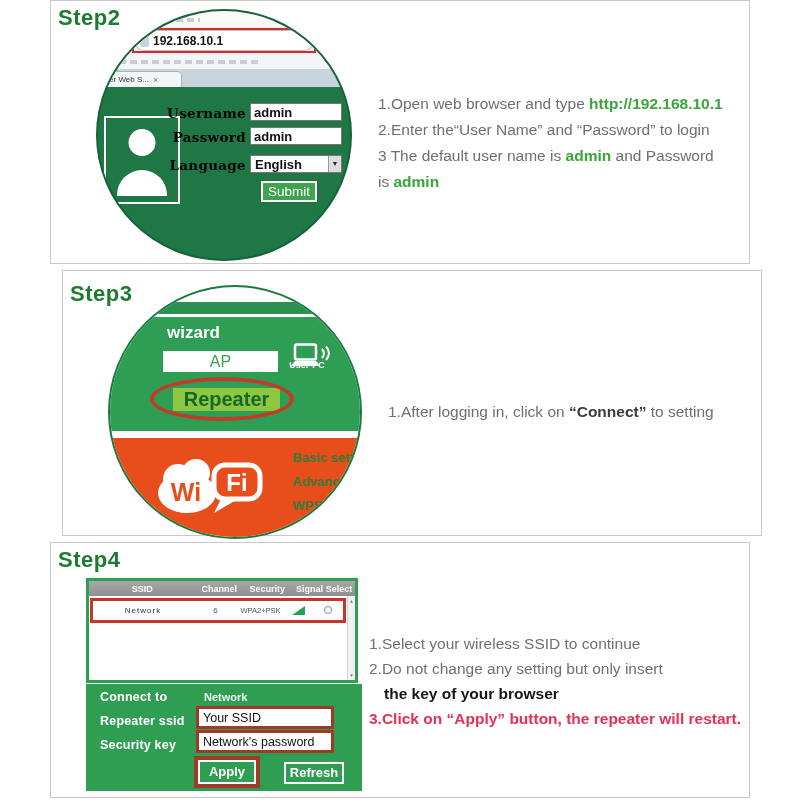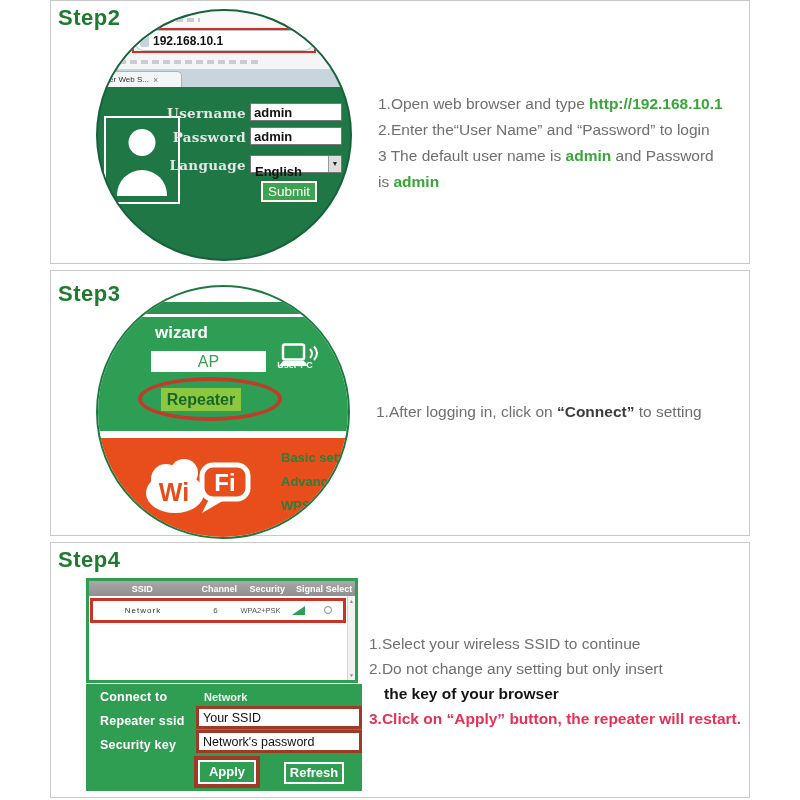--- a/index.html
+++ b/index.html
@@ -3,21 +3,21 @@
 <meta charset="utf-8">
 <style>
   * { margin:0; padding:0; box-sizing:border-box; }
   body { background:#fff; }
   #screen {
     position:relative; width:800px; height:800px; background:#ffffff;
     font-family:"Liberation Sans", sans-serif; overflow:hidden;
   }
   .box { position:absolute; left:50px; width:700px; background:#fff; border:1px solid #c9c9c9; }
   #box-step2 { top:0; height:264px; }
-  #box-step3 { top:270px; height:266px; }
+  #box-step3 { top:270px; height:266px;margin-left:12px; }
   #box-step4 { top:542px; height:256px; }
   .step-title { position:absolute; left:7px; top:4px; font-size:22px; font-weight:bold; color:#1e7b2f; letter-spacing:.5px; }
   #box-step3 .step-title { top:10px; }
 
   
   .circle2 { position:absolute; left:45px; top:8px; width:256px; height:252px; border-radius:50%;
              overflow:hidden; background:#1e7745; border:2px solid #166239; }
   .bar-hint { position:absolute; top:0; left:0; right:0; height:16px; background:#f9f9f9; }
   .blur-stripe { position:absolute; background:repeating-linear-gradient(90deg,#c9cdd1 0 7px,transparent 7px 11px); }
   .bar-addr { position:absolute; top:16px; left:0; right:0; height:28px; background:#edf0f2; }
@@ -29,47 +29,47 @@
   .bar-bookmarks { position:absolute; top:44px; left:0; right:0; height:14px; background:#f3f5f6; }
   .bar-tabs { position:absolute; top:58px; left:0; right:0; height:18px; background:#c9d5dc; }
   .browser-tab { position:absolute; left:-6px; bottom:0; width:90px; height:16px; background:#f3f6f7;
                  border:1px solid #a9b6bd; border-bottom:none; border-radius:5px 5px 0 0;
                  font-size:8px; color:#333; display:flex; align-items:center; padding:0 5px; gap:4px; }
   .tab-close { color:#777; font-size:9px; }
   .avatar-box { position:absolute; left:6px; top:105px; width:76px; height:88px; border:2px solid #fff; }
   .avatar-head { position:absolute; left:50%; top:11px; transform:translateX(-50%); width:27px; height:27px; border-radius:50%; background:#fff; }
   .avatar-body { position:absolute; left:50%; bottom:6px; transform:translateX(-50%); width:50px; height:26px; border-radius:25px 25px 0 0; background:#fff; }
   .login-label { position:absolute; left:58px; width:90px; text-align:right; font-family:"DejaVu Serif", serif;
-                 font-weight:bold; font-size:13.5px; color:#e5e5e5; letter-spacing:.3px; }
+                 font-weight:bold; font-size:13.5px; color:#000000; letter-spacing:.3px; }
   .login-input { position:absolute; left:152px; width:92px; height:18px; background:#fff; border:1px solid #777;
                  font-family:"Liberation Sans",sans-serif; font-size:13px; font-weight:700; color:#111; padding:0 3px; }
   .lang-select { position:absolute; left:152px; top:144px; width:92px; height:18px; background:#fff; border:1px solid #777; }
-  .lang-text { position:absolute; left:4px; top:8px; font-size:13px; font-weight:700; color:#111; }
+  .lang-text { position:absolute; left:4px; top:1px; font-size:13px; font-weight:700; color:#111; }
   .lang-arrow { position:absolute; right:0; top:0; width:13px; height:100%; background:#dedede; border-left:1px solid #999;
                 font-size:7px; color:#222; text-align:center; line-height:16px; }
   .submit-btn { position:absolute; left:163px; top:170px; width:56px; height:21px; background:#3ea351;
                 border:2px solid #fff; box-shadow:0 0 0 1px #25713a; color:#fff; font-size:13.5px;
                 text-align:center; line-height:17px; }
   .inst { position:absolute; color:#6f6f6f; font-size:15.5px; }
   .inst-line { height:26px; line-height:26px; white-space:nowrap; }
   .hl-green { color:#3aa53a; font-weight:bold; }
   .hl-bold { color:#3c3c3c; font-weight:bold; }
   #step2-inst { left:327px; top:90px; }
 
   
   .circle3 { position:absolute; left:45px; top:14px; width:254px; height:254px; border-radius:50%;
              overflow:hidden; background:#fff; border:2px solid #1c7a40; }
   .c3-band  { position:absolute; top:15px; left:0; right:0; height:12px; background:#2c9150; }
   .c3-green { position:absolute; top:30px; left:0; right:0; height:114px; background:#2f9e55; }
   .c3-orange{ position:absolute; top:151px; left:0; right:0; bottom:0; background:#e84e1b; }
   .wizard-label { position:absolute; left:57px; top:36px; color:#fff; font-size:17px; font-weight:600; }
   .ap-btn { position:absolute; left:53px; top:64px; width:115px; height:21px; background:#fff;
             color:#3f9e55; font-size:16px; text-align:center; line-height:21px; }
-  .repeater-btn { position:absolute; left:63px; top:101px; width:80px; height:23px; background:#8dc63f;
-                  color:#15682a; font-size:16px; font-weight:bold; text-align:center; line-height:23px; }
+  .repeater-btn { position:absolute; left:63px; top:101px; width:107px; height:23px; background:#8dc63f;
+                  color:#15682a; font-size:20px; font-weight:bold; text-align:center; line-height:23px; }
   .repeater-ellipse { position:absolute; left:40px; top:90px; width:144px; height:44px;
                       border:4px solid #c23b28; border-radius:50%; }
   .userpc-icon { position:absolute; left:176px; top:56px; }
   .userpc-label { position:absolute; left:170px; top:73px; width:54px; text-align:center;
                   font-size:9px; font-weight:bold; color:#fff; }
   .wifi-logo { position:absolute; left:46px; top:164px; }
   .menu-item { position:absolute; left:183px; font-size:13px; font-weight:bold; color:#2e7d38; white-space:nowrap; }
   #step3-inst { left:325px; top:128px; }
 
   
@@ -81,21 +81,21 @@
   .ssid-row { position:absolute; left:1px; top:17px; right:9px; height:25px; border:3px solid #c63527;
               background:#fff; display:flex; align-items:center; text-align:center;
               font-size:8px; color:#555; }
   .signal-icon { width:0; height:0; border-left:13px solid transparent; border-bottom:9px solid #2e9e53; margin:0 auto; }
   .radio-icon { display:inline-block; width:8px; height:8px; border:1px solid #888; border-radius:50%; background:#fdfdfd; }
   .tbl-scroll { position:absolute; right:0; top:15px; bottom:0; width:8px; background:#f2f2f2; border-left:1px solid #d5d5d5; }
   .scroll-arrow { position:absolute; left:0; width:100%; text-align:center; font-size:5px; color:#888; line-height:6px; }
   .green-panel { position:absolute; left:35px; top:141px; width:276px; height:107px; background:#2f9e53; }
   .panel-label { position:absolute; left:14px; color:#fff; font-size:12.5px; font-weight:bold; letter-spacing:.2px; }
   .panel-value { position:absolute; left:118px; color:#eef7f0; font-size:11px; font-weight:bold; }
-  .panel-input { position:absolute; left:110px; width:166px; height:23px; background:#fff; border:3px solid #9e3a26;
+  .panel-input { position:absolute; left:110px; width:138px; height:23px; background:#fff; border:3px solid #9e3a26;
                  font-family:"Liberation Sans",sans-serif; font-size:12.5px; color:#111; padding:0 4px; }
   .apply-wrap { position:absolute; left:108px; top:72px; border:4px solid #9e3a26; }
   .apply-btn { width:58px; height:24px; background:#2f9e53; border:2px solid #fff; color:#fff;
                font-size:13px; font-weight:bold; text-align:center; line-height:20px; }
   .refresh-btn { position:absolute; left:198px; top:78px; width:60px; height:22px; background:#2f9e53;
                  border:2px solid #fff; color:#fff; font-size:13px; font-weight:bold; text-align:center; line-height:18px; }
   #step4-inst { left:318px; top:88px; }
   #step4-inst .inst-line { height:25px; line-height:25px; }
   .hl-black { color:#151515; font-weight:bold; padding-left:15px; }
   .hl-pink { color:#e73055; font-weight:bold; }

